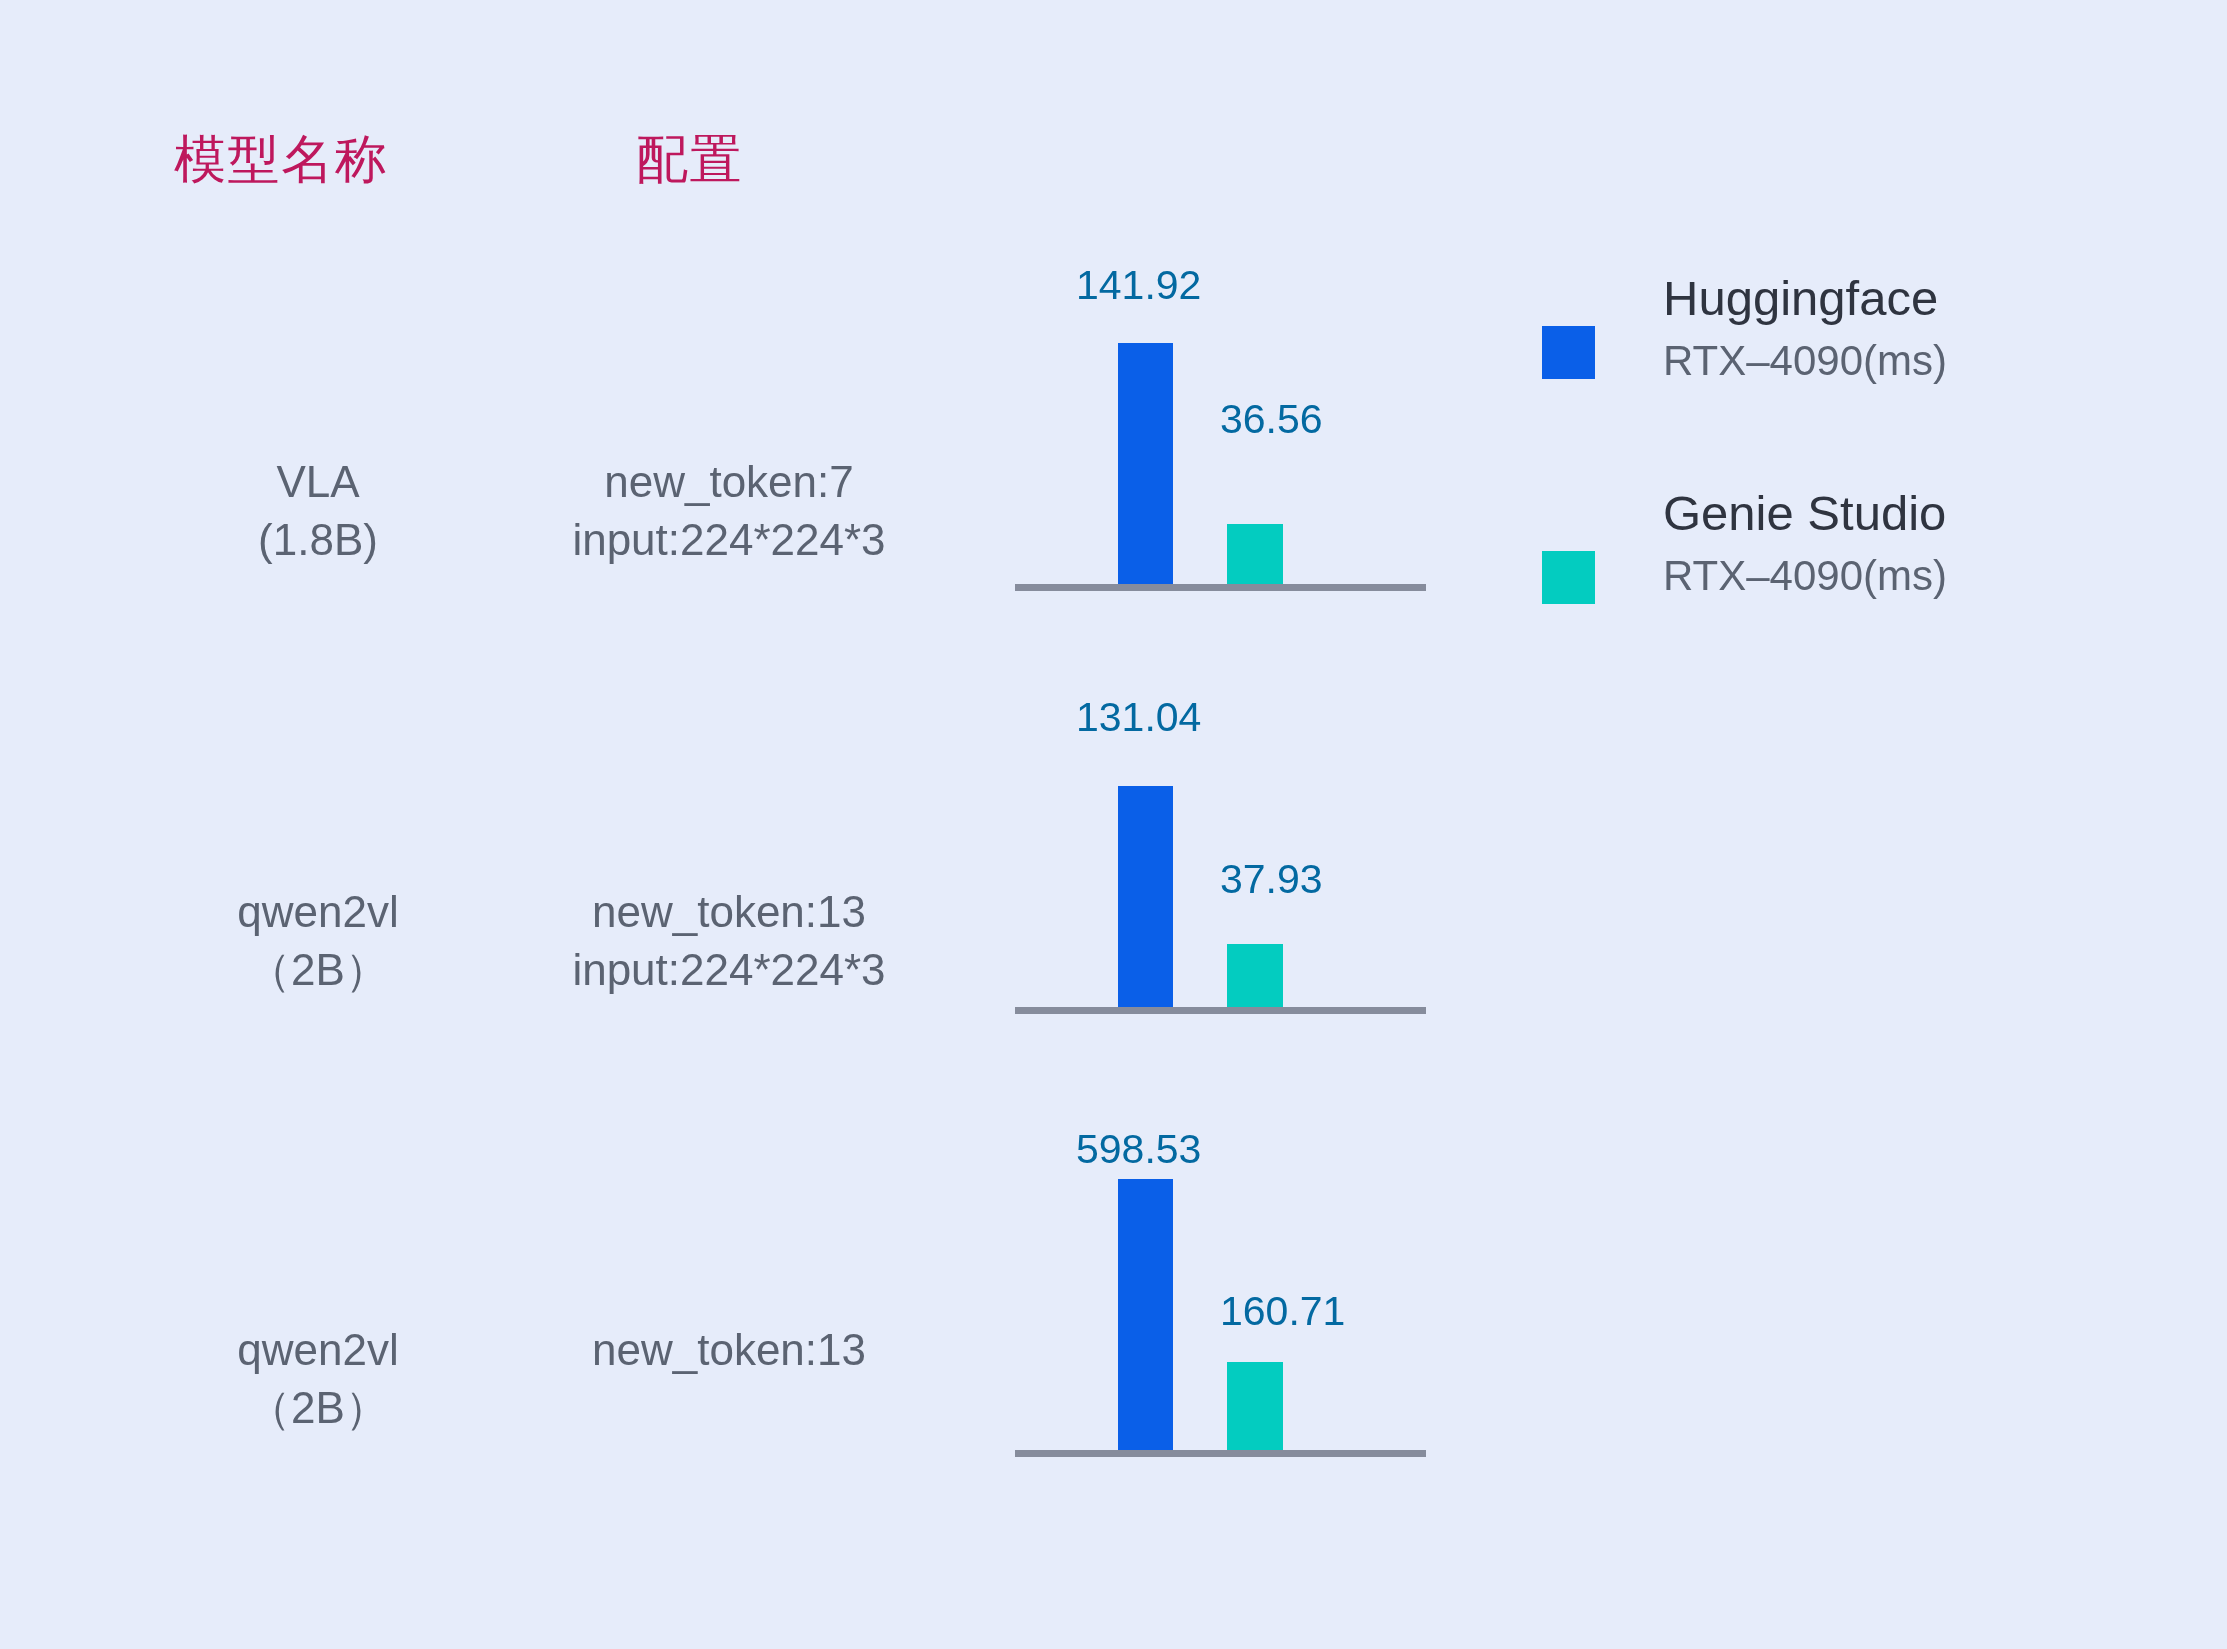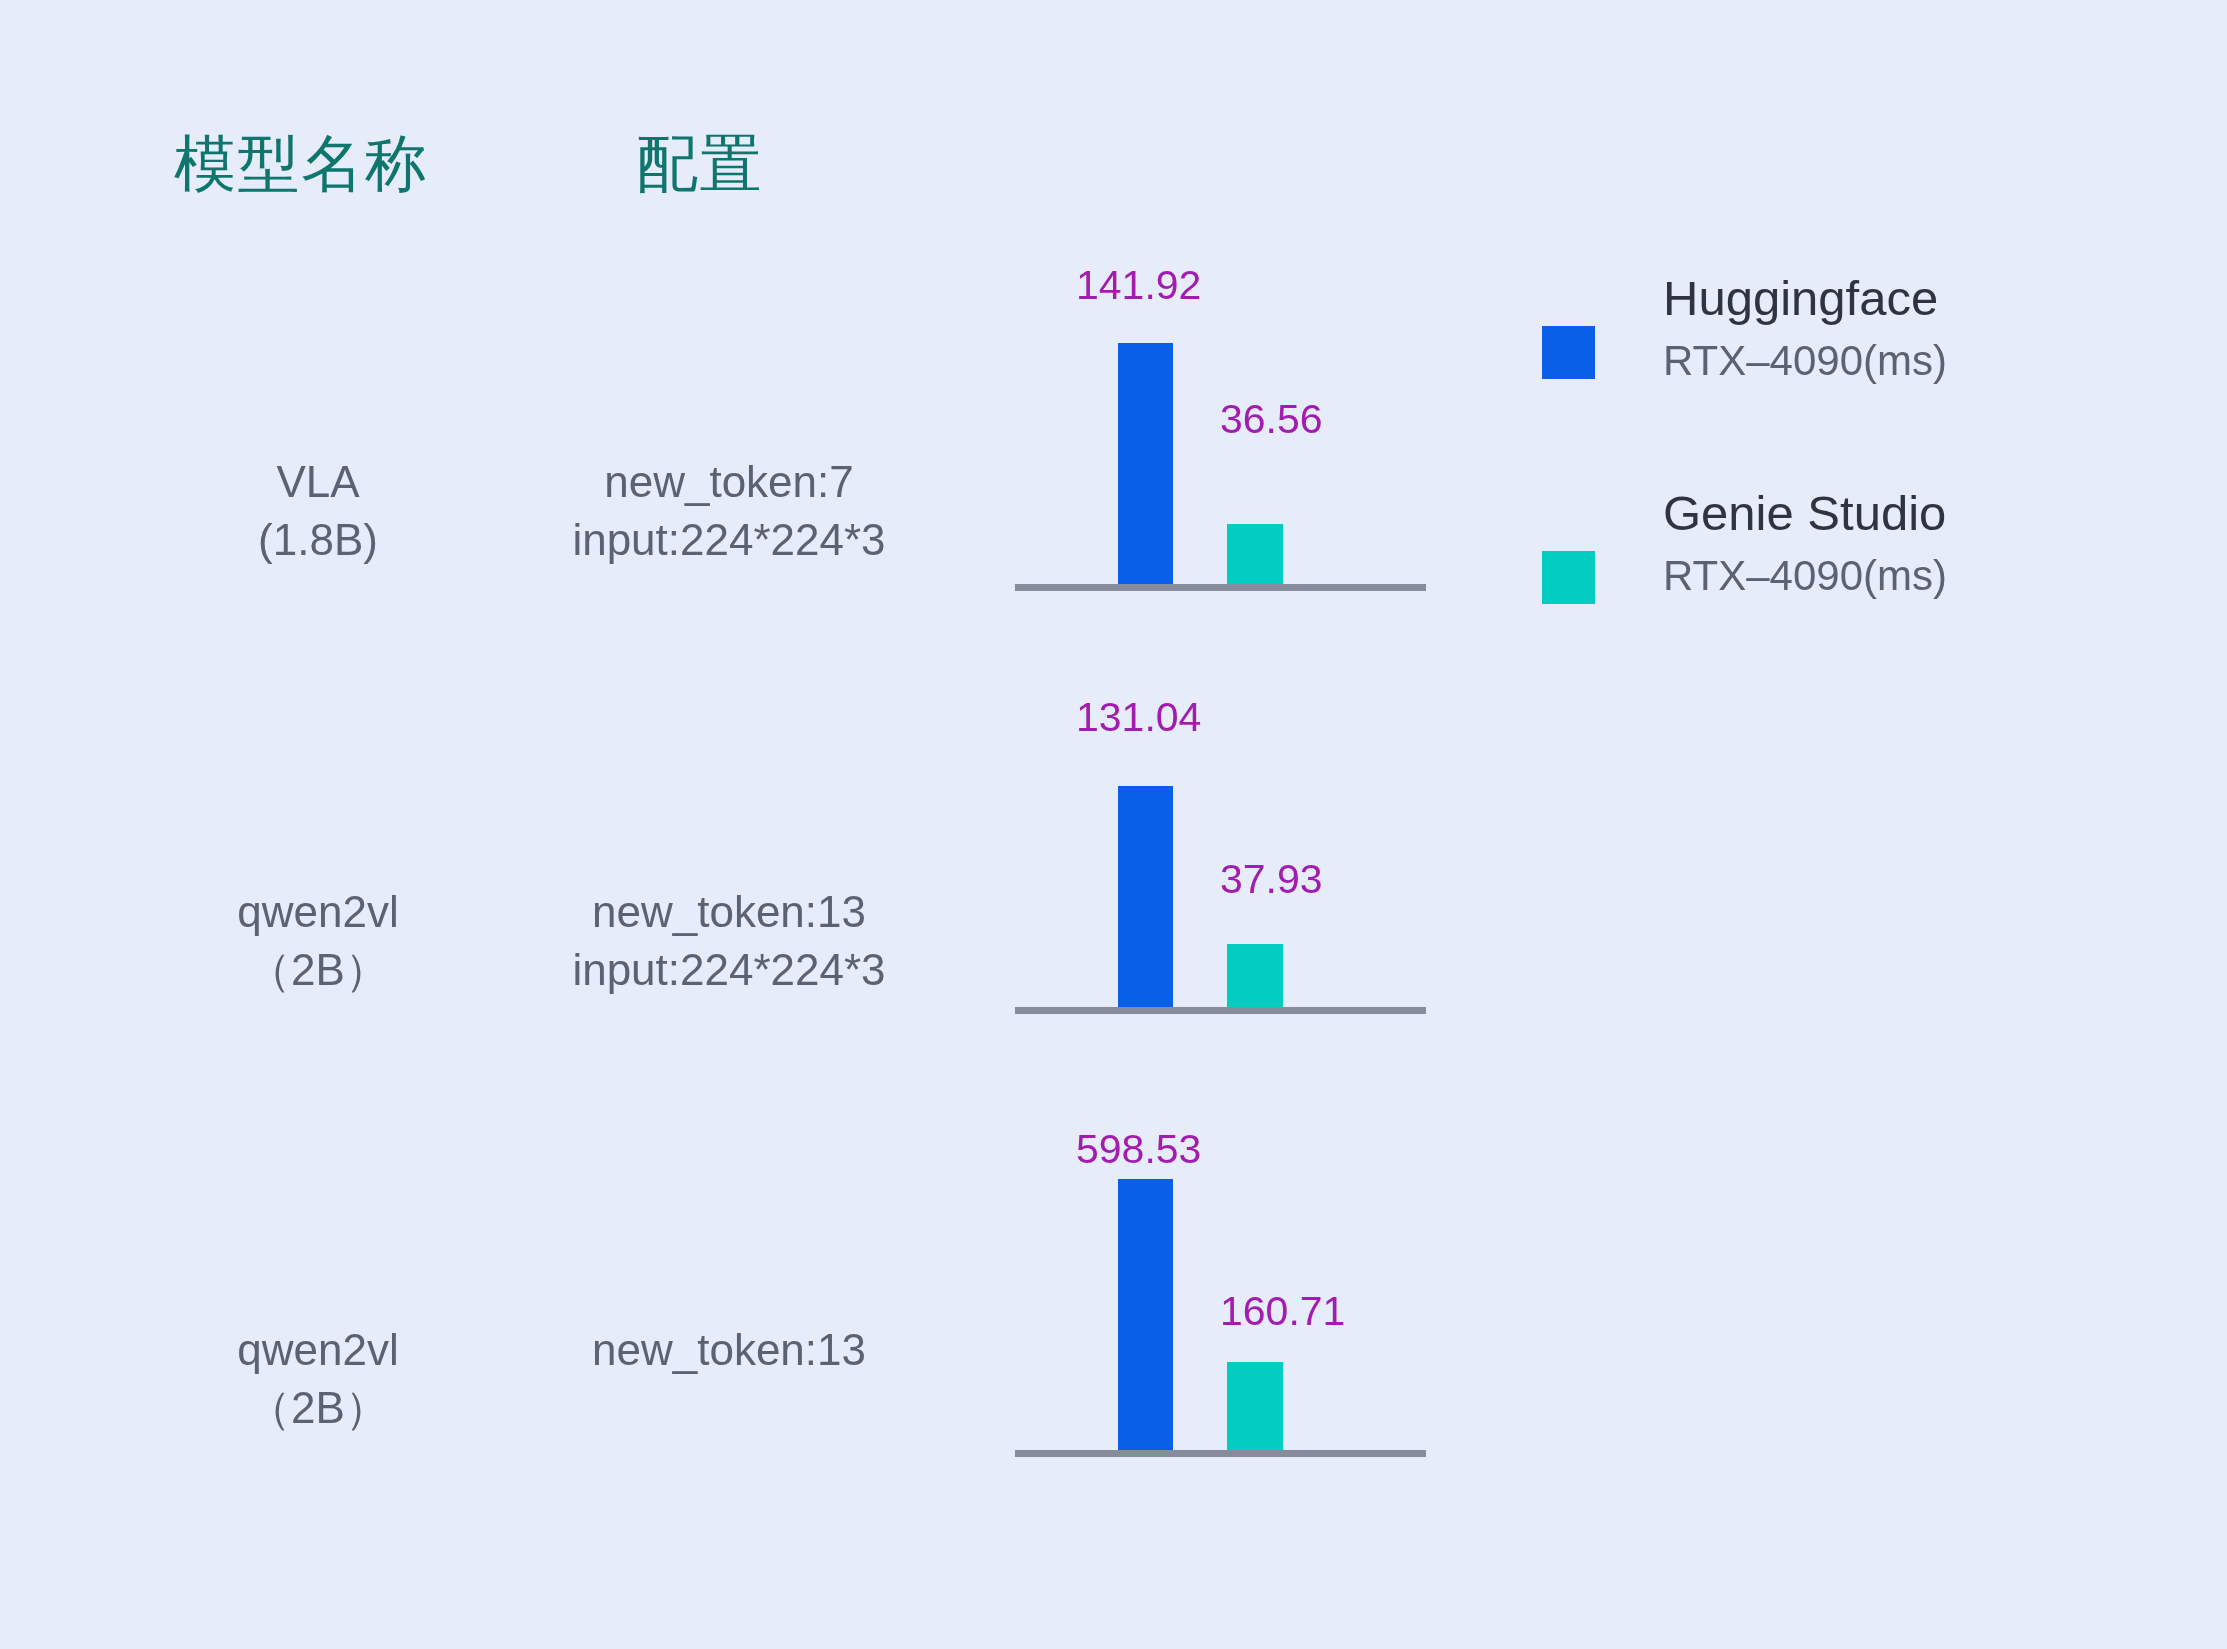--- a/index.html
+++ b/index.html
@@ -17,22 +17,22 @@
   }
 
   #root {
     position: absolute;
     inset: 0;
   }
 
   
   .col-header {
     position: absolute;
-    color: #0f766e;
-    font-size: 62px;
+    color: #be185d;
+    font-size: 52px;
     font-weight: 400;
     letter-spacing: 1.6px;
     white-space: nowrap;
     line-height: 1;
   }
   #hdr-model { left: 174px; top: 133px; }
   #hdr-config { left: 636px; top: 133px; }
 
   
   .row {
@@ -100,21 +100,21 @@
     background: #03ccc0;
   }
 
   .row-1 .bar { bottom: 11.8px; }
   .row-2 .bar { bottom: 12.5px; }
   .row-3 .bar-gs { bottom: 12.5px; }
   .row-3 .bar-hf { bottom: 6.3px; }
 
   .bar-value {
     position: absolute;
-    color: #a21caf;
+    color: #0369a1;
     font-size: 41px;
     white-space: nowrap;
     line-height: 1;
   }
   .val-hf { left: 61px; }
   .val-gs { left: 205px; }
 
   
   #legend {
     position: absolute;

